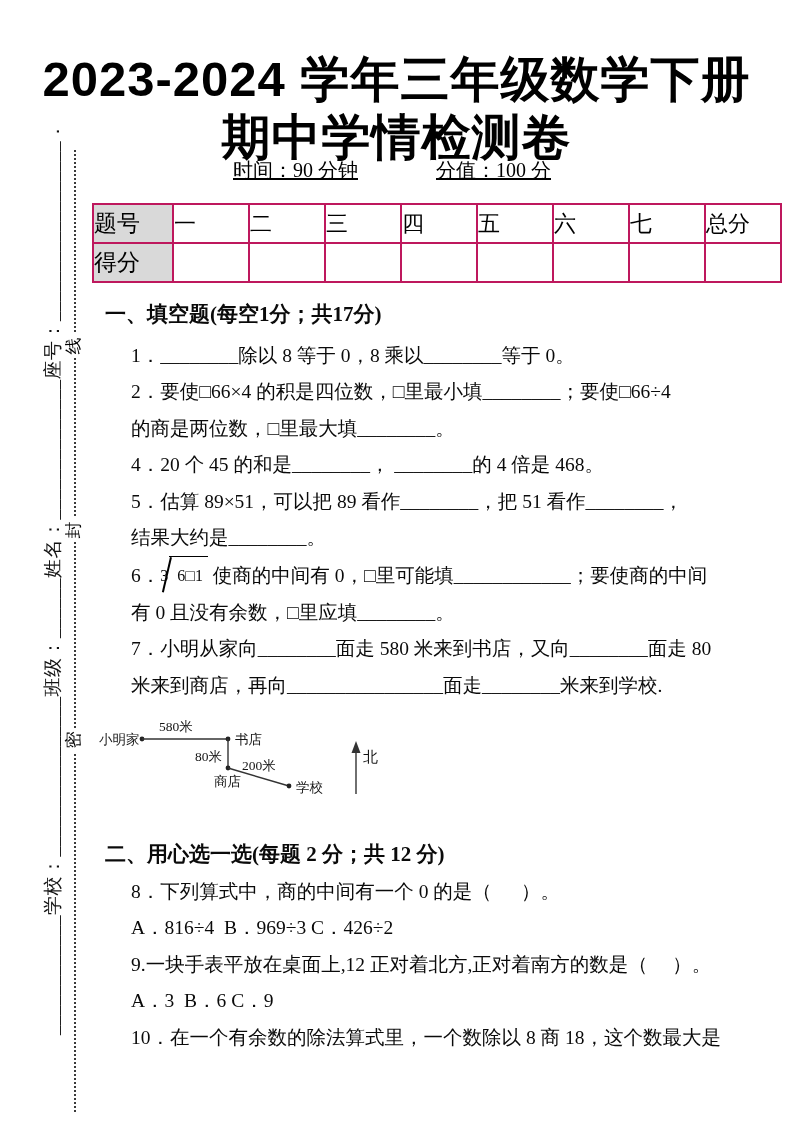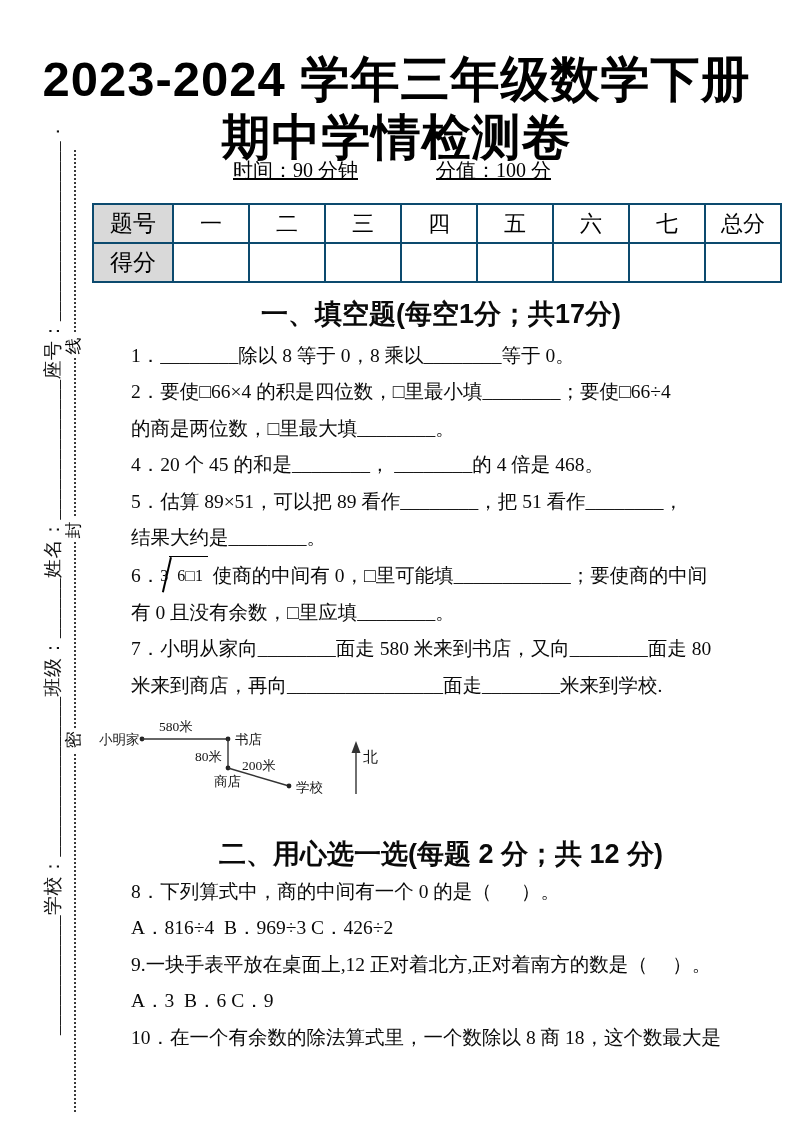--- a/index.html
+++ b/index.html
@@ -29,35 +29,34 @@
     font-size:49px; line-height:58px; letter-spacing:1px;
   }
   .info { position:absolute; top:157px; left:233px; font-size:20px; white-space:pre;text-decoration:underline; }
   .info .gap { display:inline-block; width:78px; }
   
   .score-table {
     position:absolute; top:203px; left:92px; border-collapse:collapse;
     table-layout:fixed;
   }
   .score-table td {
-    border:2px solid #0c4a6e; height:37px; text-align:center;
+    border:2px solid #be185d; height:37px; text-align:left;
     font-size:22px; padding:0;
   }
   .score-table td.hdr { background:#d9d9d9; width:78px; font-size:23px; }
   .score-table td.col { width:74px; }
   
   .content {
     position:absolute; top:294px; left:95px; width:682px;
     font-size:19.5px; color:#0a0a0a;
   }
   .sec-heading {
-    font-family:Liberation Sans, sans-serif; font-weight:bold;
-    font-size:27px; line-height:40px; height:44px; padding-left:10px;
+    font-family:Liberation Serif, serif; font-weight:bold;
+    font-size:21px; line-height:40px; height:44px; padding-left:10px;
     white-space:pre;
-    text-align:center;
   }
   .sec-heading.second { margin-top:18px; height:40px; }
   .qline { line-height:36.4px; white-space:pre;margin-left:36px; }
   
   .ldiv { display:inline-block; font-size:16px; vertical-align:1px;text-align:right; }
   .ldiv-divisor { padding-right:1px; }
   .ldiv-dividend {
     display:inline-block; border-top:1.8px solid #000;
     padding:1px 5px 0 8px; position:relative;
   }

